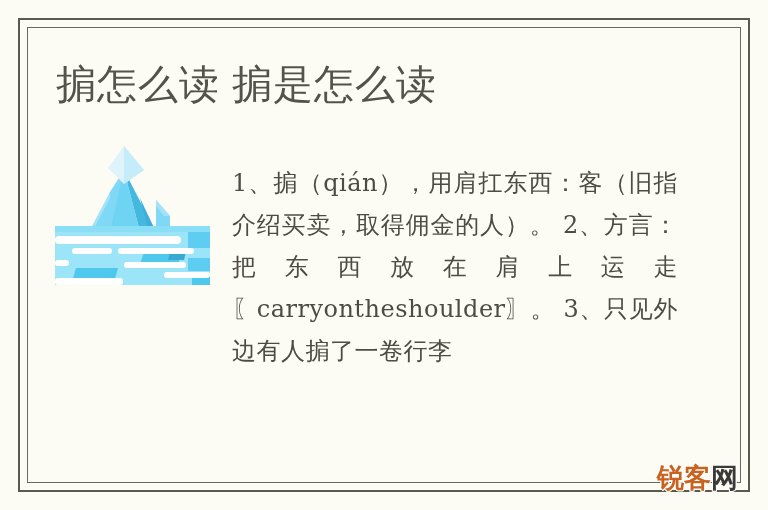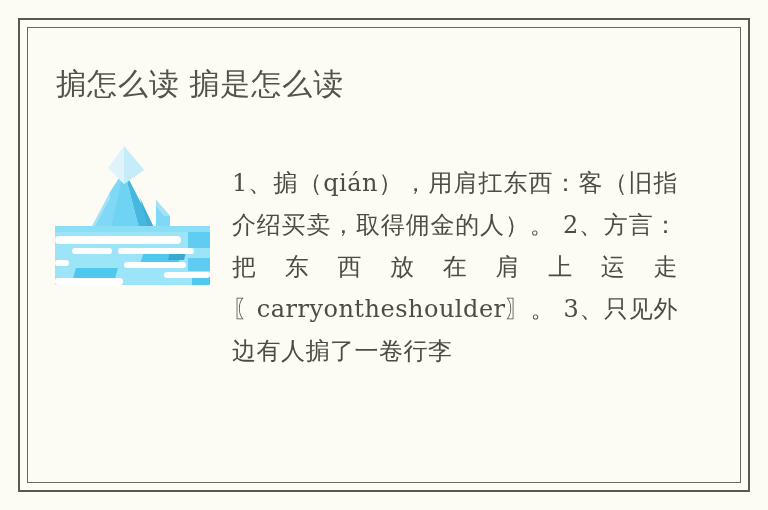--- a/index.html
+++ b/index.html
@@ -39,21 +39,21 @@
     height: 456px;
     border: 1px solid #6a675c;
     box-sizing: border-box;
   }
 
   
   .title {
     position: absolute;
     left: 56px;
     top: 62px;
-    font-size: 30px;
+    font-size: 40px;
     line-height: 44px;
     color: #55524a;
     letter-spacing: 1px;
     white-space: nowrap;
     font-family: "Liberation Sans", "DejaVu Sans", sans-serif;
   }
 
   
   .illustration {
     position: absolute;
@@ -151,14 +151,17 @@
       <rect x="66" y="108" width="76" height="6" rx="3" fill="#ffffff"></rect>
       <rect x="72" y="122" width="62" height="6" rx="3" fill="#ffffff"></rect>
       <rect x="112" y="132" width="46" height="6" rx="3" fill="#ffffff"></rect>
       <rect x="3" y="138" width="68" height="7" rx="3" fill="#ffffff"></rect>
       <rect x="3" y="120" width="14" height="6" rx="3" fill="#ffffff"></rect>
     </svg>
   </div>
 
   <div class="body-text">1、掮（qián），用肩扛东西：客（旧指介绍买卖，取得佣金的人）。 2、方言：把东西放在肩上运走〖carryontheshoulder〗。 3、只见外边有人掮了一卷行李</div>
 
+  <div class="watermark">
+    <span class="wm-a">锐客</span><span class="wm-b">网</span>
+  </div>
 
 </div>
 
 </body></html>

